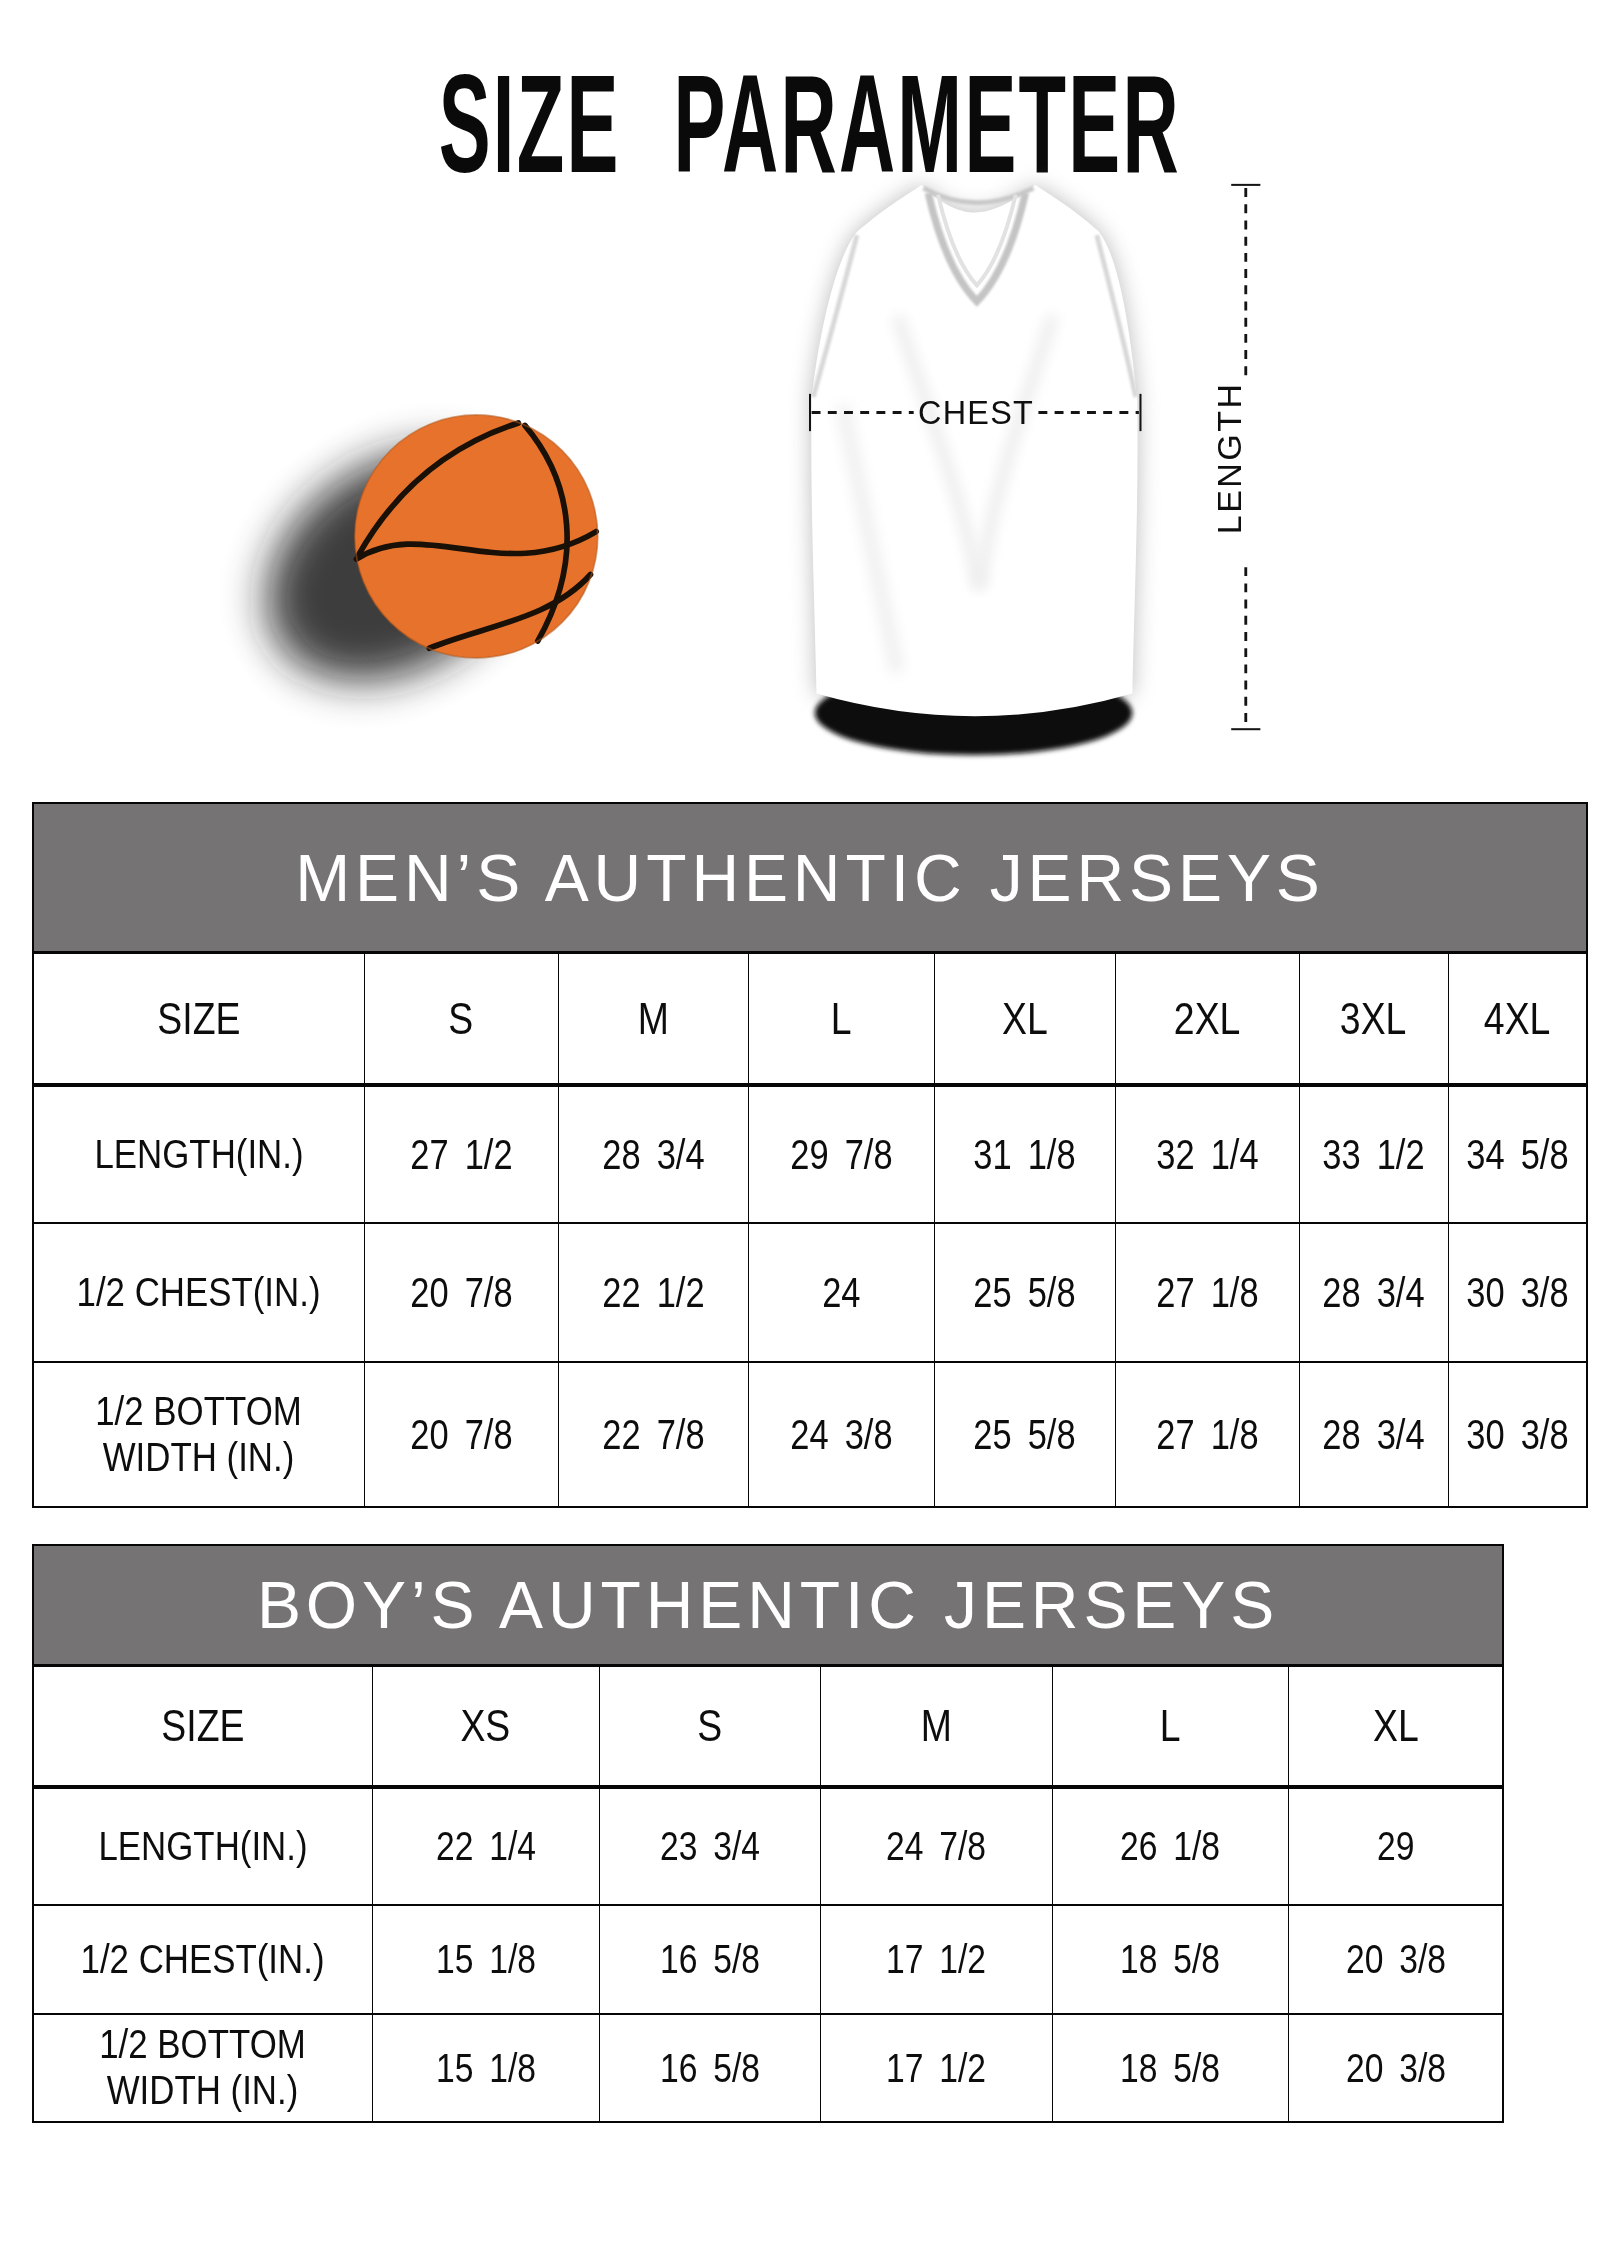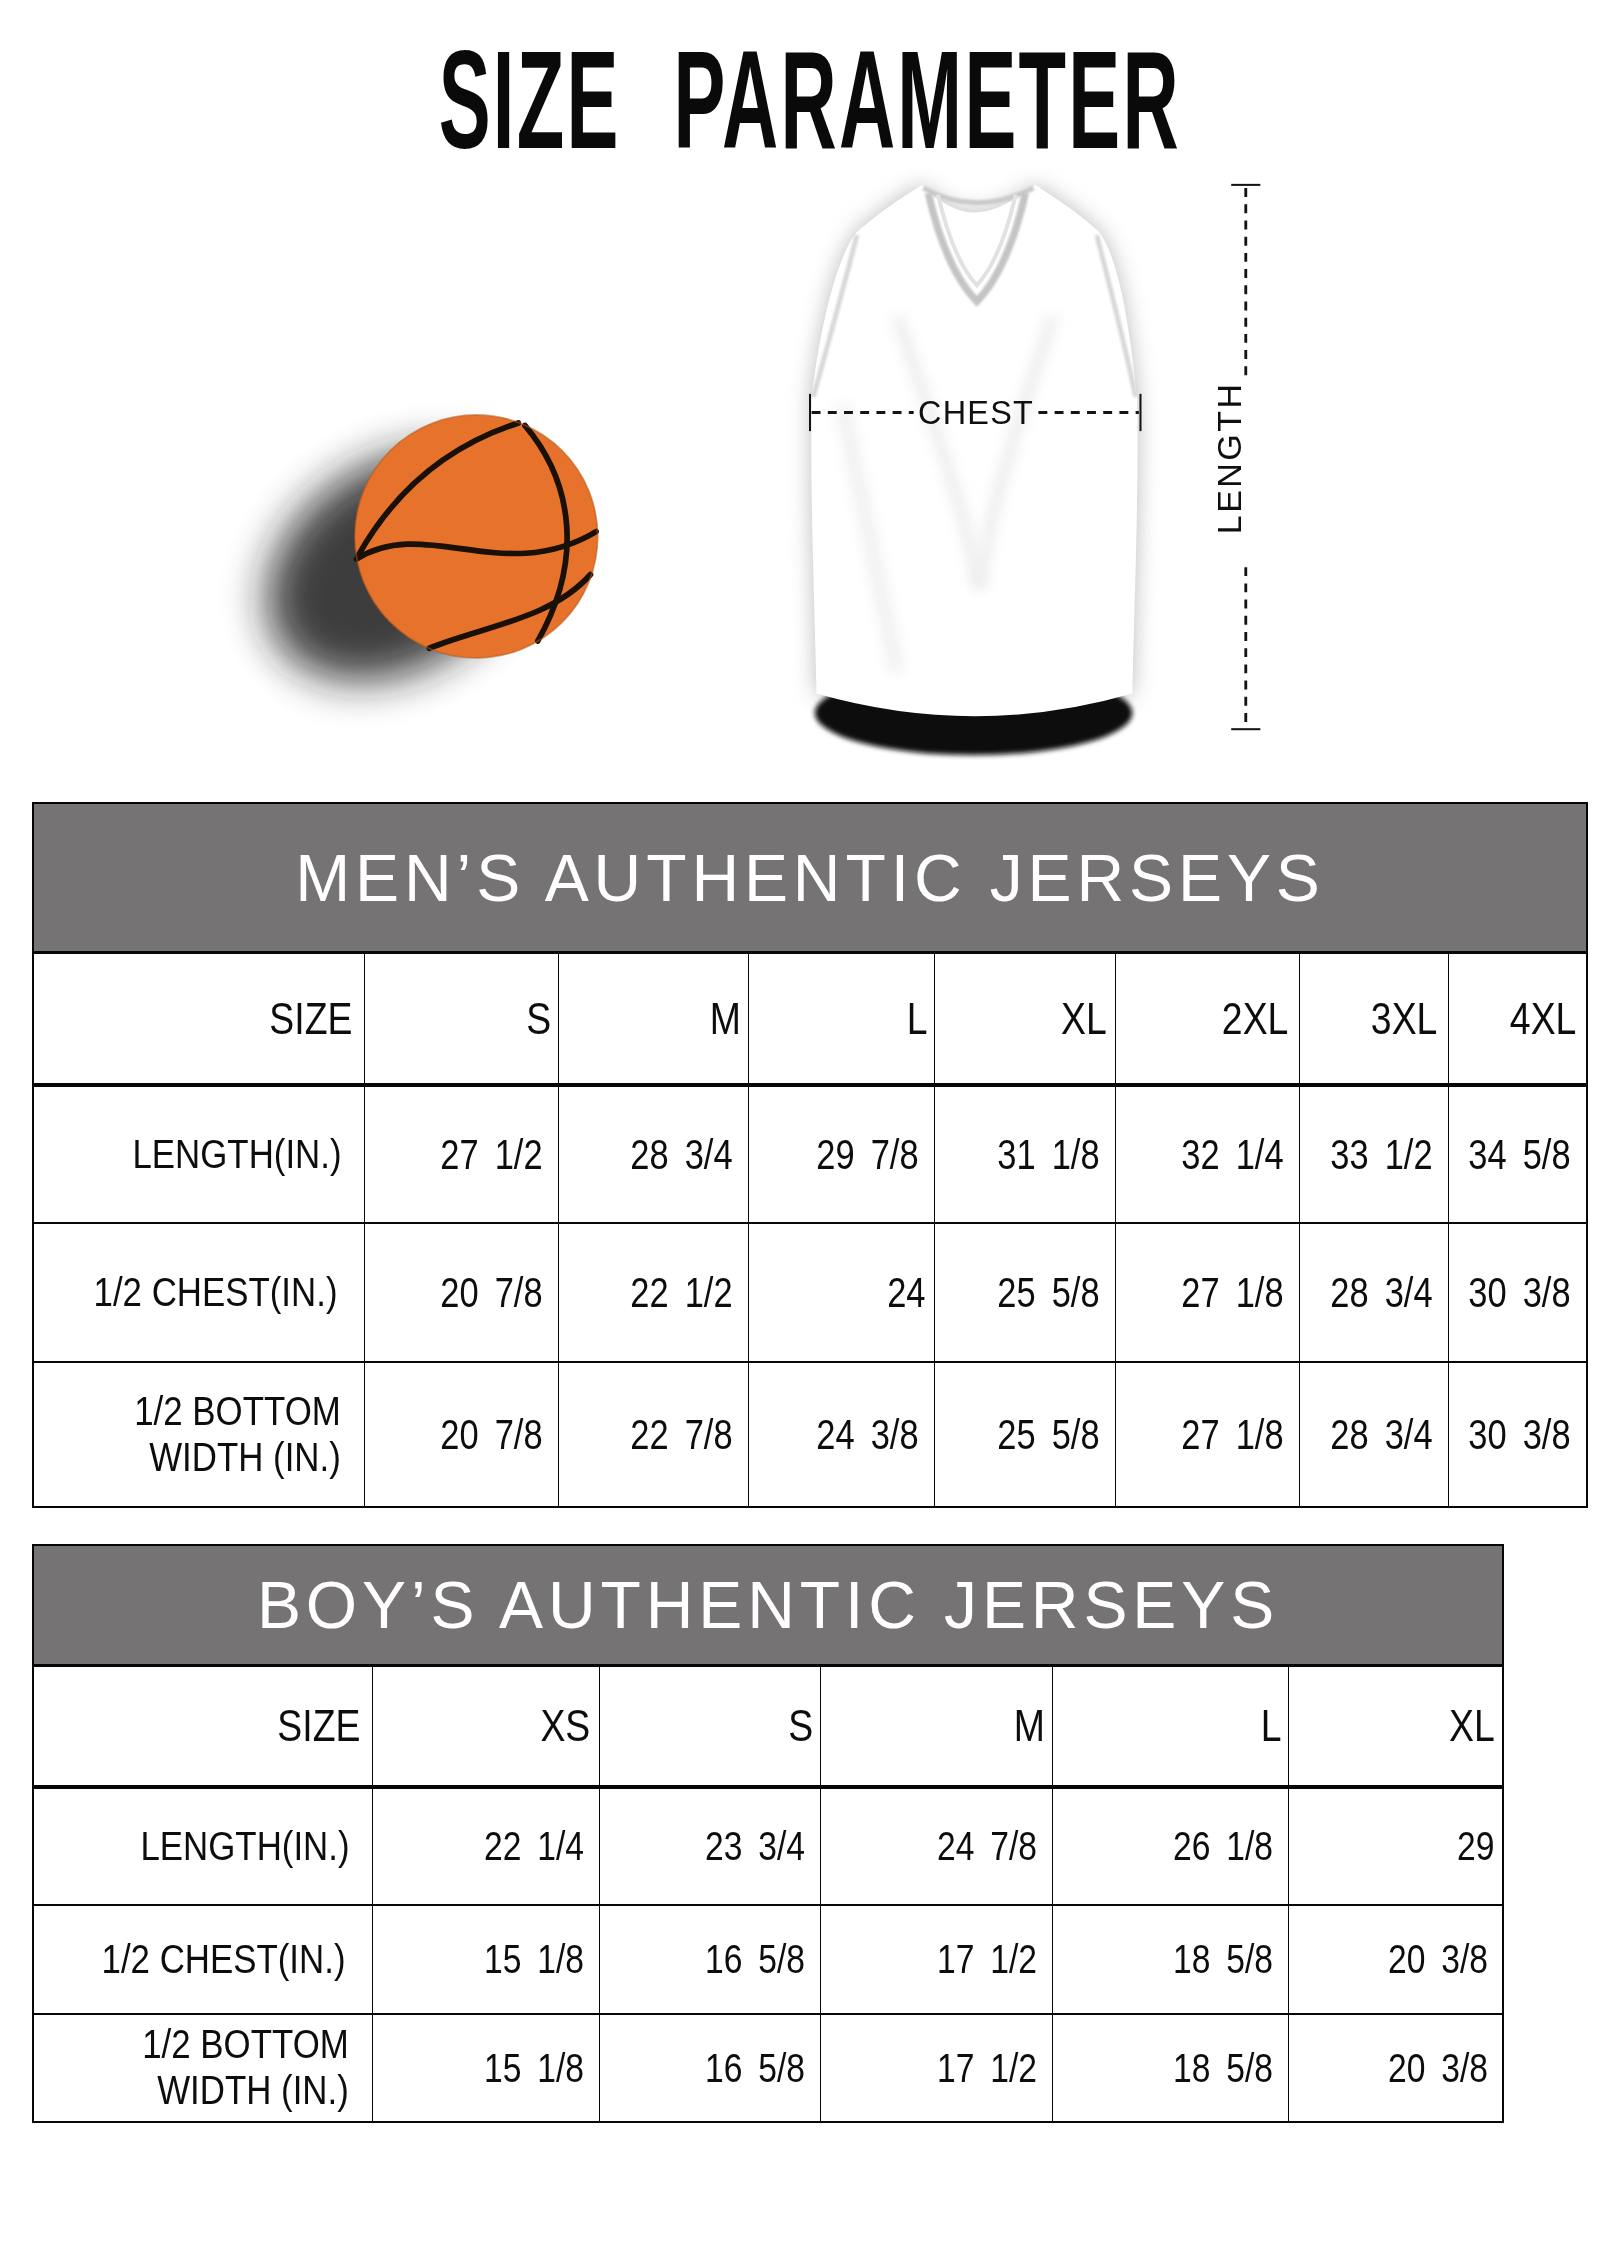--- a/index.html
+++ b/index.html
@@ -3,21 +3,21 @@
 <meta charset="utf-8">
 <style>
   html,body { margin:0; padding:0; background:#fff; }
   body {
     position:relative; width:1620px; height:2261px;
     font-family:"Liberation Sans", sans-serif; color:#0d0d0d;
     overflow:hidden;
   }
 
   
-  .title-wrap { position:absolute; top:20px; left:0; width:1620px; text-align:center; }
+  .title-wrap { position:absolute; top:44px; left:0; width:1620px; text-align:center; }
   .title-wrap .title-text {
     display:inline-block; font-size:139px; font-weight:900; color:#0a0a0a;
     letter-spacing:4px; word-spacing:52px; white-space:nowrap;
     transform:scaleX(0.56); transform-origin:center;
   }
 
   
   .diagram { position:absolute; top:0; left:0; }
 
   
@@ -30,21 +30,21 @@
     background:#757373; border-bottom:3.2px solid #060606;
   }
   .wrap-mens .caption-band { height:147px; }
   .wrap-boys .caption-band { height:118px; }
   .caption-band .cap-text {
     color:#fff; font-size:66px; font-weight:400; letter-spacing:4.9px; white-space:nowrap;
   }
 
   table.size-table { border-collapse:collapse; table-layout:fixed; width:100%; }
   .size-table th, .size-table td {
-    border-left:1.6px solid #060606; padding:4px; text-align:right; vertical-align:middle;
+    border-left:1.6px solid #060606; padding:4px; text-align:center; vertical-align:middle;
     font-weight:400; overflow:hidden;text-decoration:underline;
   }
   .size-table th:first-child, .size-table td:first-child { border-left:none; }
   .size-table tr.hdr th { border-bottom:4.9px solid #060606; }
   .size-table tr.data td, .size-table tr.data th { border-top:2.4px solid #060606; }
 
   .wrap-mens tr.hdr  { height:131px; }
   .wrap-mens tr.r0   { height:138px; }
   .wrap-mens tr.r1   { height:139px; }
   .wrap-mens tr.r2   { height:144px; }

